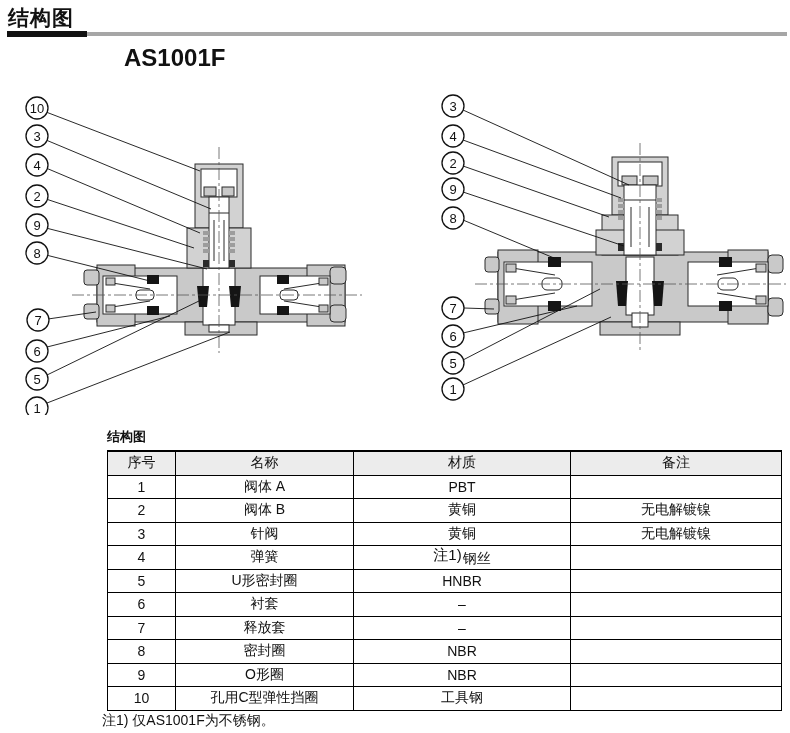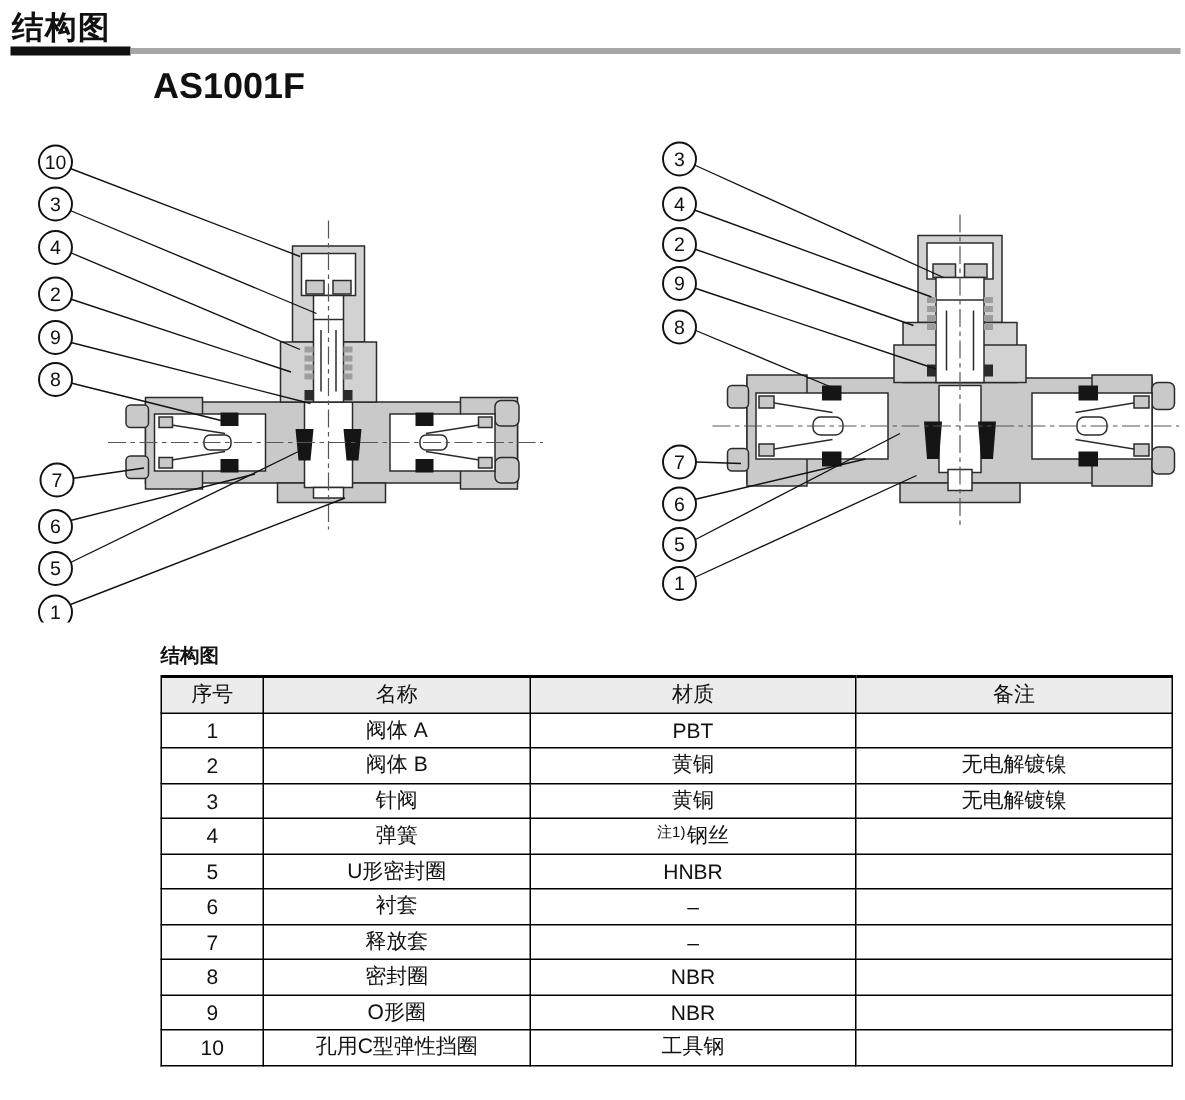--- a/index.html
+++ b/index.html
@@ -2,34 +2,34 @@
 <html><head>
 <meta charset="utf-8">
 <style>
   html,body{margin:0;padding:0;background:#fff;}
   .page{position:relative;width:790px;height:733px;background:#ffffff;overflow:hidden;
         font-family:"Liberation Sans","DejaVu Sans",sans-serif;color:#111;}
   .section-title{position:absolute;left:8px;top:4px;font-size:21px;font-weight:bold;letter-spacing:1px;}
   .rule-black{position:absolute;left:7px;top:31px;width:80px;height:6px;background:#111;}
   .rule-gray{position:absolute;left:87px;top:32px;width:700px;height:4px;background:#a6a6a6;}
   .diagram-title{position:absolute;top:44px;font-size:24px;font-weight:bold;white-space:nowrap;}
-  .dt-left{left:102px;text-align:right;}
+  .dt-left{left:124px;text-align:right;}
   .dt-right{left:498px;}
   .svg-wrap-left{position:absolute;left:0;top:85px;}
   .svg-wrap-right{position:absolute;left:430px;top:85px;}
   .table-block{position:absolute;left:107px;top:428px;width:674px;}
   .table-title{font-size:13px;font-weight:bold;margin:0 0 4px 0;}
   table.parts{border-collapse:collapse;width:674px;table-layout:fixed;
               border-left:1.5px solid #000;border-right:1.5px solid #000;border-bottom:1.5px solid #000;}
   table.parts thead th{background:#ececec;font-weight:normal;}
   table.parts th,table.parts td{border:1px solid #000;border-top:1.5px solid #000;border-bottom:1.5px solid #000;
        height:22.5px;padding:0 2px;font-size:14px;text-align:center;vertical-align:middle;overflow:hidden;white-space:nowrap;margin-top:32px;}
   table.parts thead th{border-top:2.5px solid #000;}
   col.c1{width:68px;} col.c2{width:178px;} col.c3{width:217px;} col.c4{width:211px;}
-  .sup{font-size:10px;vertical-align:3px;margin-right:1px;}
+  .sup{font-size:15px;vertical-align:3px;margin-right:1px;}
   .footnote{position:absolute;left:102px;top:712px;font-size:14px;}
   svg text.co{fill:#111;font-family:"Liberation Sans","DejaVu Sans",sans-serif;}
 </style>
 </head>
 <body>
 
 <div class="page">
 
   <div class="section-title">结构图</div>
   <div class="rule-black"></div>
@@ -358,14 +358,15 @@
         <tr>
           <td>10</td>
           <td>孔用C型弹性挡圈</td>
           <td>工具钢</td>
           <td></td>
         </tr>
       </tbody>
     </table>
   </div>
 
+  <div class="footnote">注1) 仅AS1001F为不锈钢。</div>
 
 </div>
 
 </body></html>

